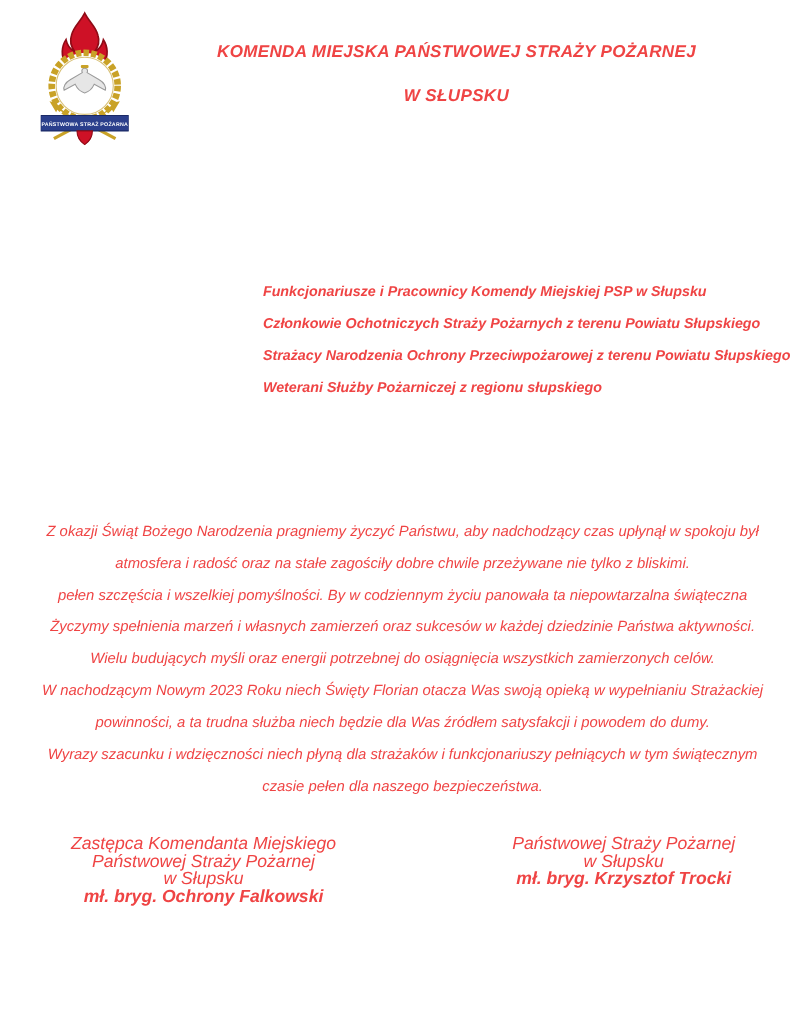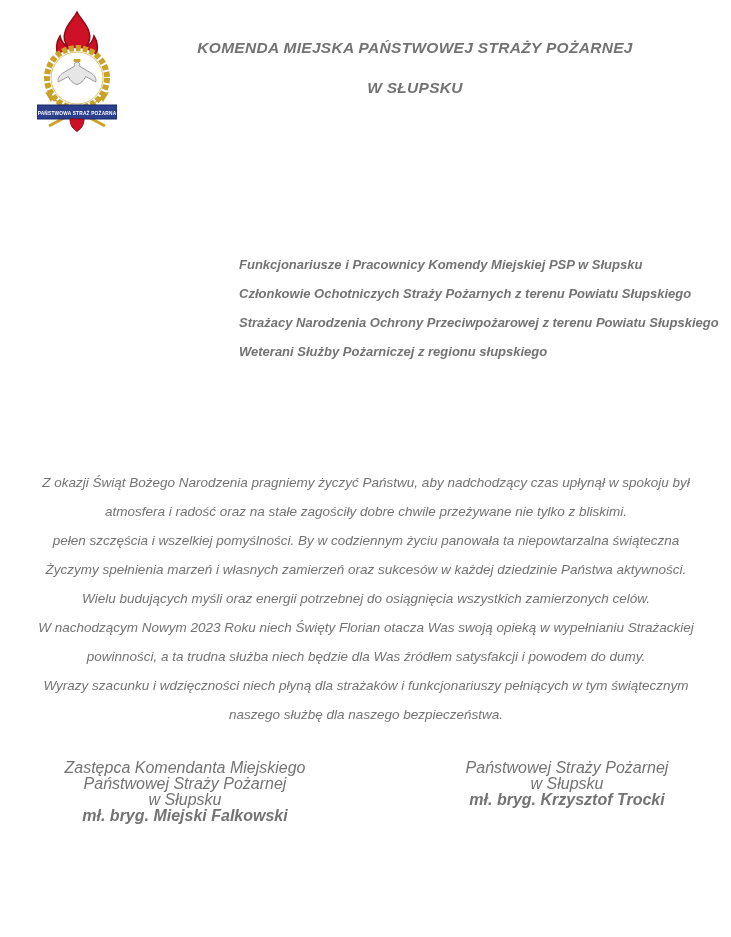--- a/index.html
+++ b/index.html
@@ -3,21 +3,21 @@
 <meta charset="utf-8">
 <style>
   * { margin: 0; padding: 0; box-sizing: border-box; }
   html, body { background: #ffffff; }
   .page {
     position: relative;
     width: 731px;
     height: 842px;
     background: #ffffff;
     font-family: "Liberation Sans", sans-serif;
-    color: #737373;
+    color: #ef4444;
     overflow: hidden;
   }
 
   
   .logo {
     position: absolute;
     left: 37px;
     top: 10px;
     width: 80px;
     height: 122px;
@@ -143,28 +143,28 @@
 
   <div class="body-text">
     <div class="body-line">Z okazji Świąt Bożego Narodzenia pragniemy życzyć Państwu, aby nadchodzący czas upłynął w spokoju był</div>
     <div class="body-line">atmosfera i radość oraz na stałe zagościły dobre chwile przeżywane nie tylko z bliskimi.</div>
     <div class="body-line">pełen szczęścia i wszelkiej pomyślności. By w codziennym życiu panowała ta niepowtarzalna świąteczna</div>
     <div class="body-line">Życzymy spełnienia marzeń i własnych zamierzeń oraz  sukcesów w każdej dziedzinie Państwa aktywności.</div>
     <div class="body-line">Wielu budujących myśli oraz energii potrzebnej do osiągnięcia wszystkich zamierzonych celów.</div>
     <div class="body-line">W nachodzącym Nowym 2023 Roku niech Święty Florian otacza Was swoją opieką w wypełnianiu Strażackiej</div>
     <div class="body-line">powinności, a ta trudna służba niech będzie dla Was źródłem satysfakcji i powodem do dumy.</div>
     <div class="body-line">Wyrazy szacunku i wdzięczności niech płyną dla strażaków i funkcjonariuszy pełniących w tym świątecznym</div>
-    <div class="body-line">naszego służbę dla naszego bezpieczeństwa.</div>
+    <div class="body-line">czasie pełen dla naszego bezpieczeństwa.</div>
   </div>
 
   <div class="signature left">
     <div class="sig-line">Zastępca Komendanta Miejskiego</div>
     <div class="sig-line">Państwowej Straży Pożarnej</div>
     <div class="sig-line">w Słupsku</div>
-    <div class="sig-name">mł. bryg. Miejski Falkowski</div>
+    <div class="sig-name">mł. bryg. Ochrony Falkowski</div>
   </div>
 
   <div class="signature right">
     <div class="sig-line">Państwowej Straży Pożarnej</div>
     <div class="sig-line">w Słupsku</div>
     <div class="sig-name">mł. bryg. Krzysztof Trocki</div>
   </div>
 
   <div class="footer">Boże Narodzenie 2022</div>
 

